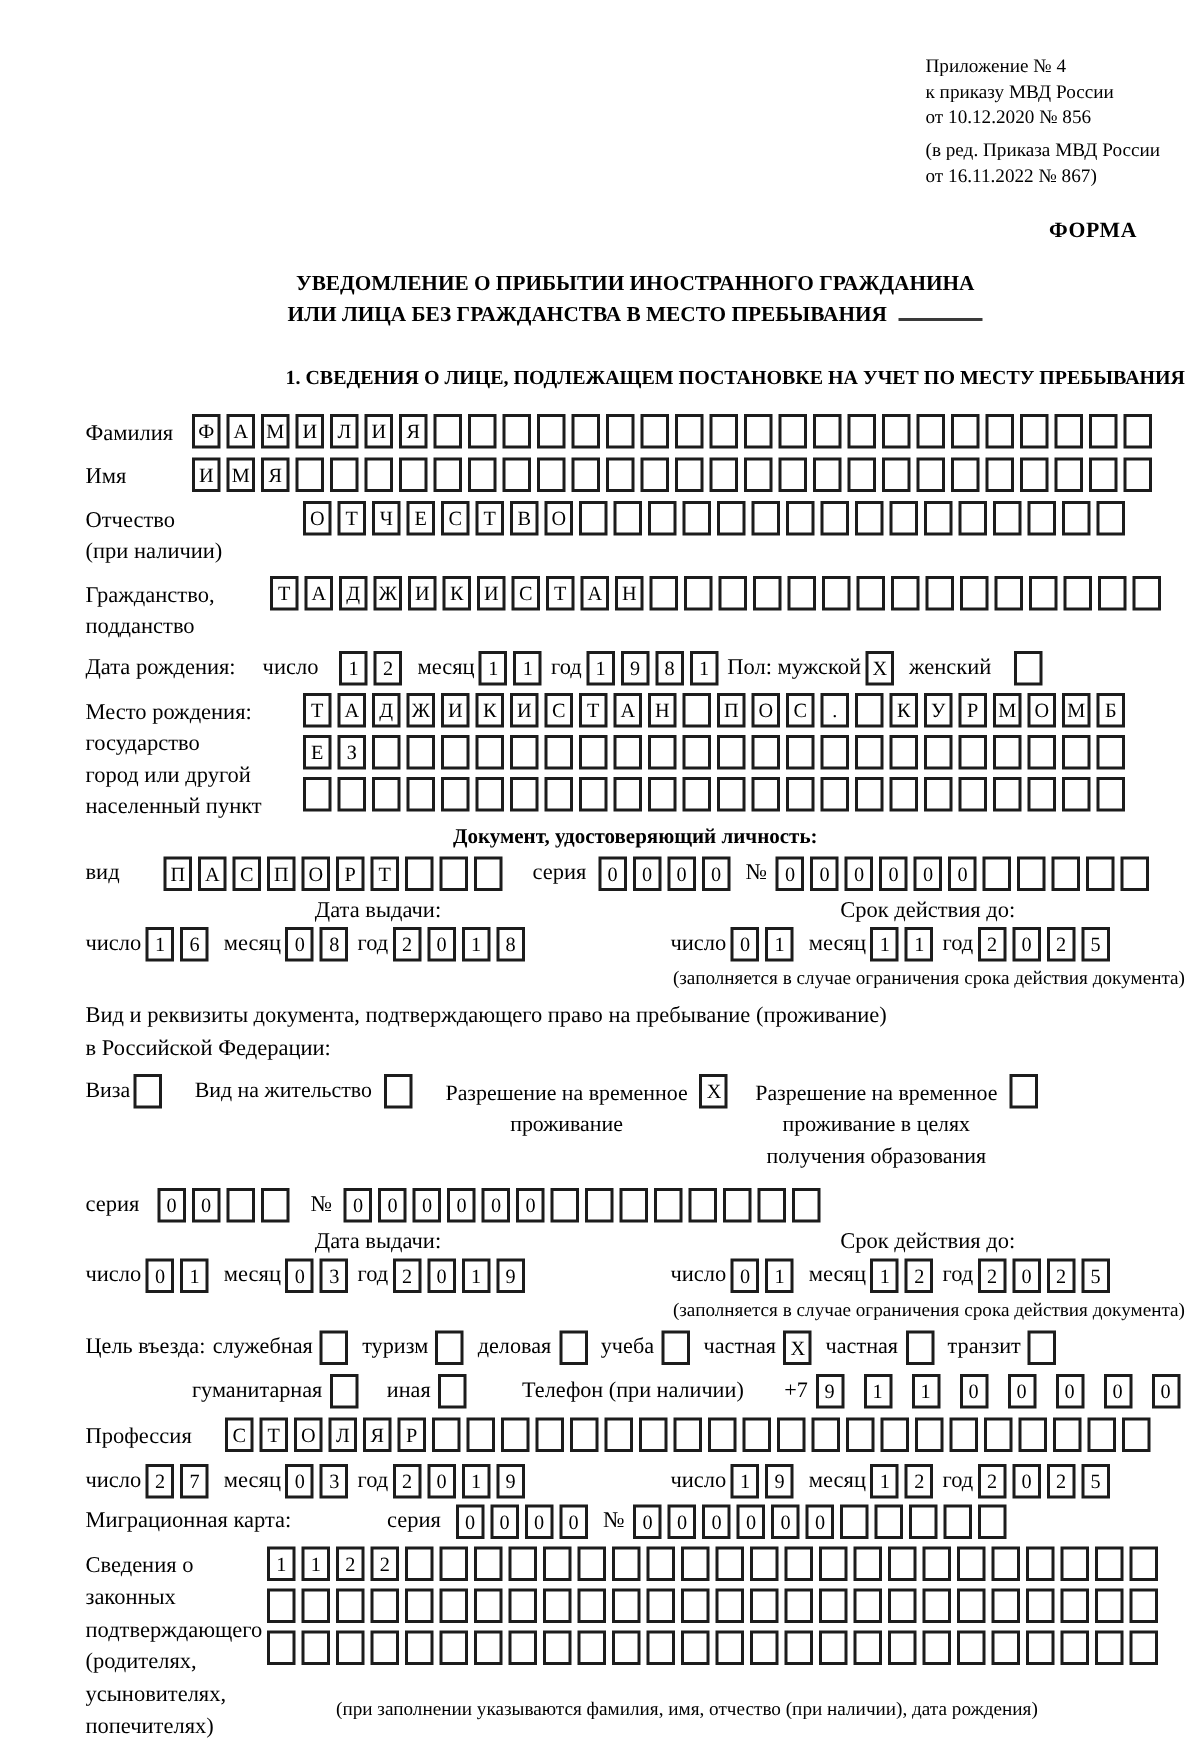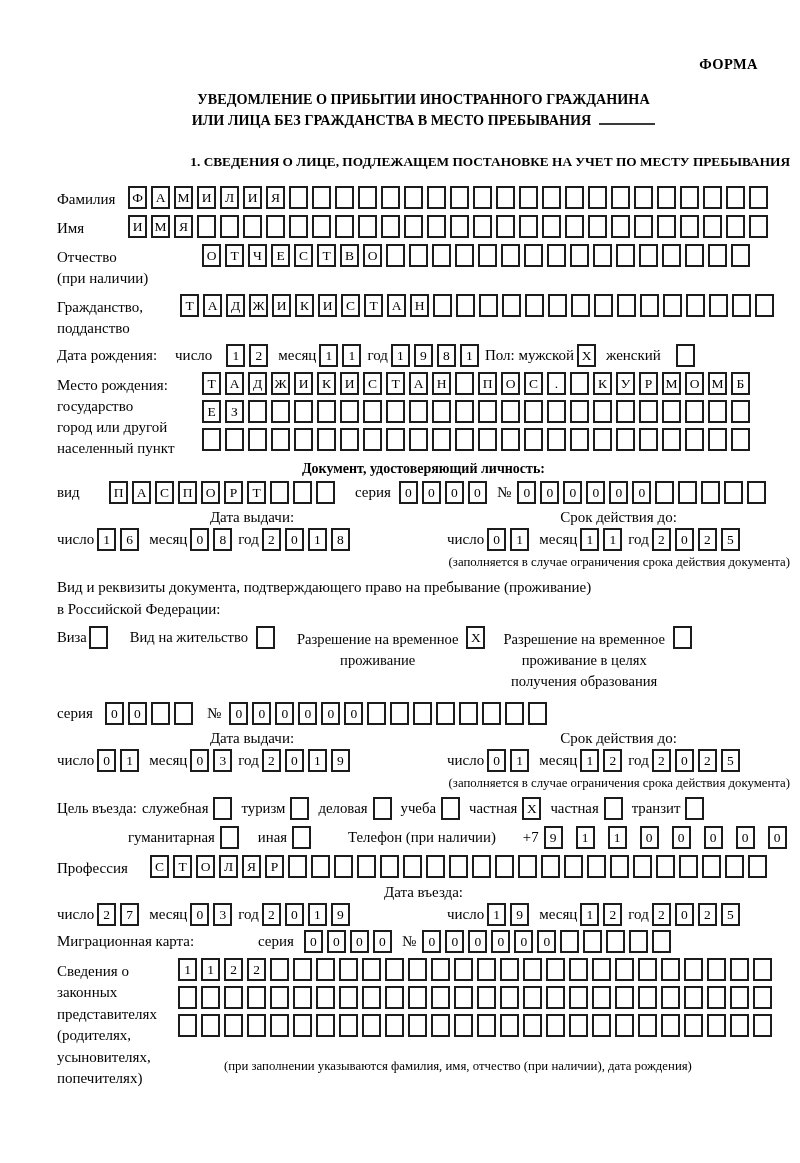--- a/index.html
+++ b/index.html
@@ -58,20 +58,29 @@
   .purpose .bx { margin-right:9px; }
   .rep-note { font-size:12.8px; margin-left:168px; margin-top:2px; }
   .doc-heading { text-align:center; font-weight:bold; font-size:14px; margin:2px 0 4px 0; }
 </style>
 </head>
 <body>
 
 <div class="page">
   <div class="content">
 
+    <div class="appendix">
+      <div>Приложение № 4</div>
+      <div>к приказу МВД России</div>
+      <div>от 10.12.2020 № 856</div>
+      <div class="amend">
+        <div>(в ред. Приказа МВД России</div>
+        <div>от 16.11.2022 № 867)</div>
+      </div>
+    </div>
 
     <div class="forma">ФОРМА</div>
 
     <div class="title">
       <div>УВЕДОМЛЕНИЕ О ПРИБЫТИИ ИНОСТРАННОГО ГРАЖДАНИНА</div>
       <div><span>ИЛИ ЛИЦА БЕЗ ГРАЖДАНСТВА В МЕСТО ПРЕБЫВАНИЯ</span><span class="blank-line"></span></div>
     </div>
 
     <div class="sec-heading">1. СВЕДЕНИЯ О ЛИЦЕ, ПОДЛЕЖАЩЕМ ПОСТАНОВКЕ НА УЧЕТ ПО МЕСТУ ПРЕБЫВАНИЯ</div>
 
@@ -576,21 +585,20 @@
           <span class="bx"></span>
           <span class="bx"></span>
           <span class="bx"></span>
           <span class="bx"></span>
           <span class="bx"></span>
           <span class="bx"></span>
         </div>
     </div>
 
     <div class="dhead">
-      <div class="h1">Дата въезда:</div>
     </div>
     <div class="drow">
       <div class="g1">
         <span class="dlbl">число</span>
         <span class="boxes">
             <span class="bx">2</span>
             <span class="bx">7</span>
           </span>
         <span class="dlbl gap10">месяц</span>
         <span class="boxes">
@@ -648,21 +656,21 @@
           <span class="bx"></span>
           <span class="bx"></span>
           <span class="bx"></span>
         </span>
     </div>
 
     <div class="frow" style="margin-top:4px; margin-bottom:0;">
       <div class="lbl w121" style="line-height:21.5px;">
         <div>Сведения о</div>
         <div>законных</div>
-        <div>представителях</div>
+        <div>подтверждающего</div>
         <div>(родителях,</div>
         <div>усыновителях,</div>
         <div>попечителях)</div>
       </div>
       <div class="boxcol">
         <div class="boxes">
             <span class="bx">1</span>
             <span class="bx">1</span>
             <span class="bx">2</span>
             <span class="bx">2</span>

